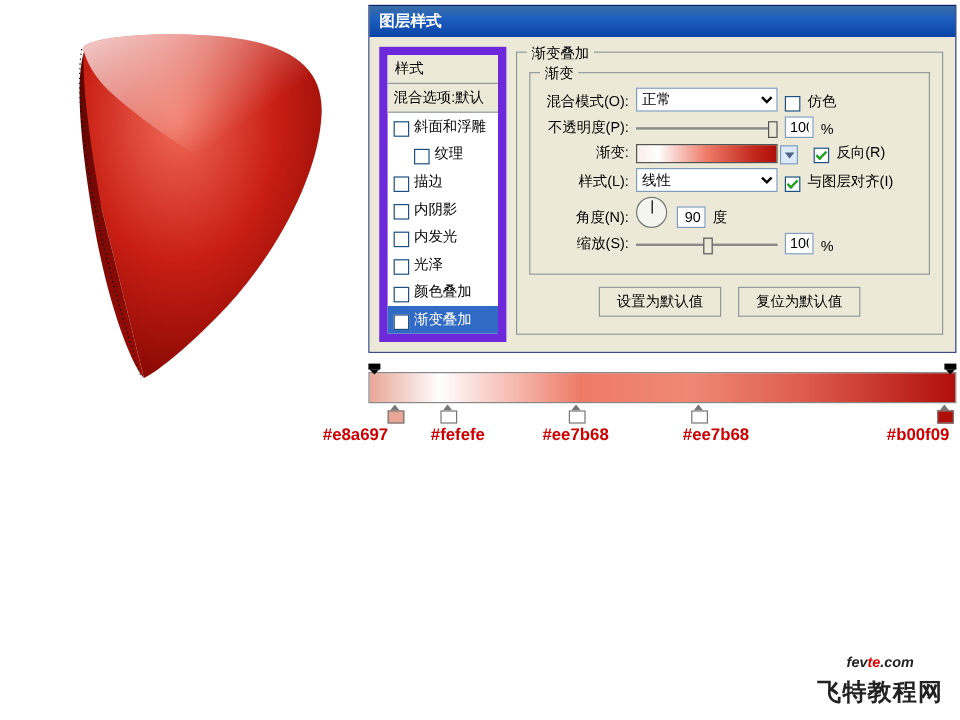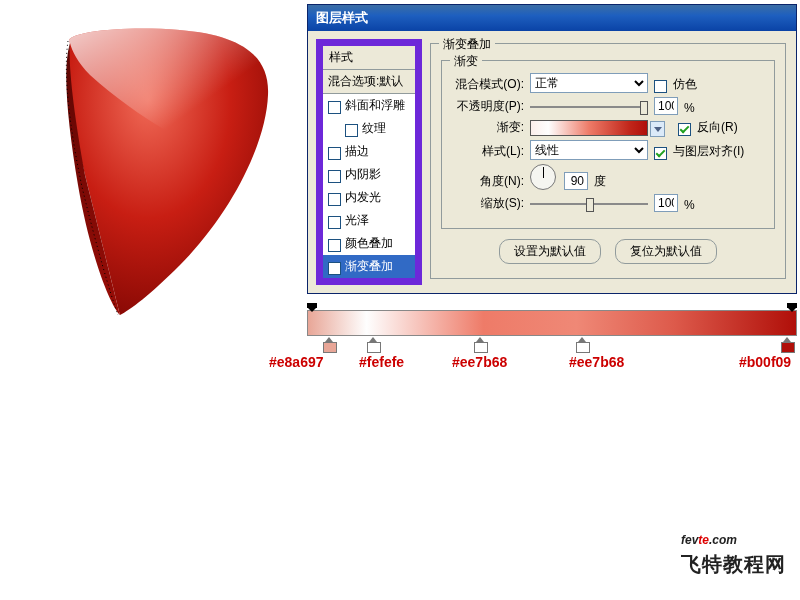--- a/index.html
+++ b/index.html
@@ -28,35 +28,35 @@
 .sel-wide{width:118px}
 .num{width:24px;height:18px;border:1px solid #7f9db9;text-align:right;padding:0 3px;background:#fff}
 .slider{width:118px;height:16px;position:relative}
 .slider::before{content:"";position:absolute;left:0;right:0;top:7px;height:2px;background:#8a8a8a}
 .thumb{position:absolute;top:2px;width:8px;height:14px;background:#ece9d8;border:1px solid #555}
 .swatch{width:118px;height:16px;border:1px solid #555;background:linear-gradient(90deg,#fbeeeb,#fefefe 15%,#ee7b68 50%,#c1261a 85%,#b00f09);position:relative}
 .dd{position:absolute;right:-18px;top:0;width:15px;height:16px;border:1px solid #7f9db9;background:#dbeaf9;display:flex;align-items:center;justify-content:center}
 .dd::after{content:"";border-left:4px solid transparent;border-right:4px solid transparent;border-top:5px solid #4d6185}
 .dial{width:26px;height:26px;border:1px solid #777;border-radius:50%;background:#f5f5f0;position:relative;margin-right:2px}
 .dial::after{content:"";position:absolute;left:50%;top:2px;width:1px;height:11px;background:#000}
-.btn{background:#ece9d8;border:1px solid #919b9c;padding:3px 14px;border-radius:10px;cursor:default}
+.btn{background:#ece9d8;border:1px solid #919b9c;padding:3px 14px;border-radius:0;cursor:default}
 .btns{display:flex;gap:14px;justify-content:center;margin-top:10px}
 .gstrip{position:absolute;left:307px;top:304px;width:490px}
 .gbar{height:26px;border:1px solid #888;background:linear-gradient(90deg,#e8a697 0%,#fefefe 12%,#ee7b68 36%,#ef8876 55%,#dd5a4b 75%,#b00f09 100%);margin-top:6px;position:relative}
 .ostop{position:absolute;top:-8px;width:10px;height:8px}
 .ostop::before{content:"";position:absolute;left:0;top:0;width:10px;height:5px;background:#000}
 .ostop::after{content:"";position:absolute;left:1px;top:5px;border-left:4px solid transparent;border-right:4px solid transparent;border-top:4px solid #000}
 .cstop{position:absolute;bottom:-16px;width:12px;height:14px}
 .cstop::before{content:"";position:absolute;left:2px;top:0;border-left:4px solid transparent;border-right:4px solid transparent;border-bottom:5px solid #777}
 .cstop::after{content:"";position:absolute;left:0;top:5px;width:12px;height:9px;border:1px solid #777;background:#fff}
 .cstop.sel1::after{background:#e8a697}
 .cstop.sel5::after{background:#b00f09}
 .clabels{position:relative;width:490px;height:22px;margin-top:18px}
 .clabels span{position:absolute;color:#c00;font-weight:bold;font-size:14px}
-.brand{position:absolute;right:14px;bottom:22px;text-align:left}
+.brand{position:absolute;right:14px;bottom:10px;text-align:center}
 .brand .d1{font-weight:900;font-style:italic;font-size:26px;color:#222}
 .brand .d1 b{color:#d00}
 .brand .d2{font-weight:900;font-size:20px;color:#222;letter-spacing:1px}
 </style>
 </head>
 <body>
 
 <div class="art">
 <svg viewBox="0 0 260 310">
 <defs>

